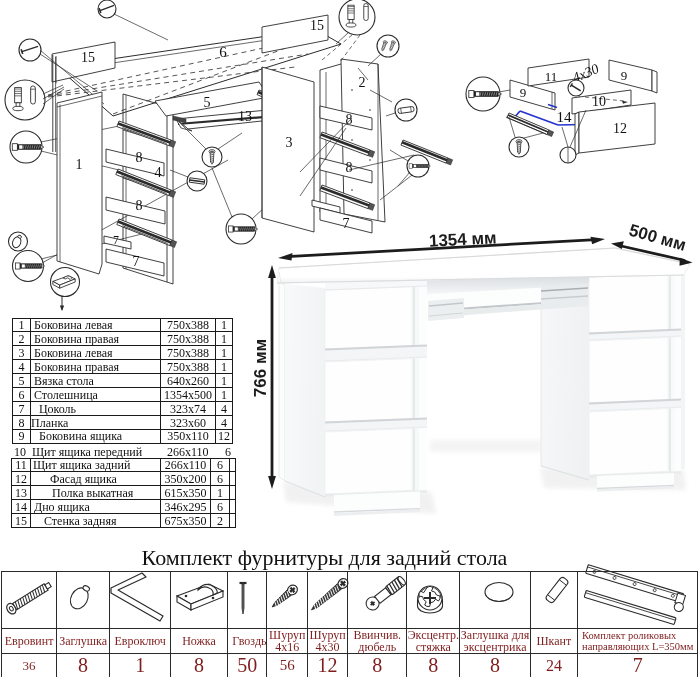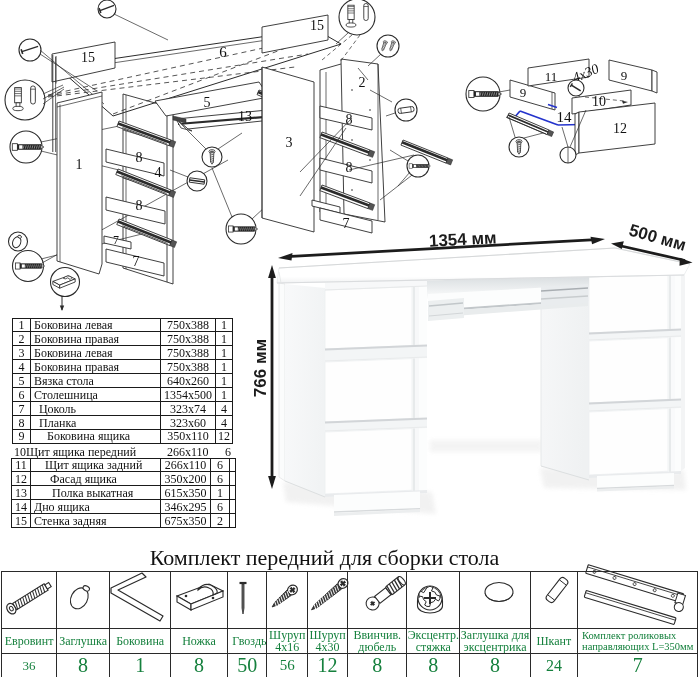--- a/index.html
+++ b/index.html
@@ -4,21 +4,21 @@
 <style>
   html,body{margin:0;padding:0;-webkit-font-smoothing:antialiased;}
   body{width:700px;height:677px;position:relative;background:#fff;
        font-family:"Liberation Serif",serif;overflow:hidden;}
   #art{position:absolute;left:0;top:0;}
   .abs{position:absolute;}
   table{border-collapse:collapse;}
   .ptab td{border:1px solid #1a1a1a;font-size:12px;line-height:1;padding:0;
            height:12.95px;white-space:nowrap;color:#111;overflow:hidden;}
   .ptab .c{text-align:center;}
-  .htab td{border:1px solid #2a2a2a;text-align:center;color:#15803d;padding:0;overflow:hidden;}
+  .htab td{border:1px solid #2a2a2a;text-align:center;color:#7f1d1d;padding:0;overflow:hidden;}
 </style>
 </head>
 <body>
 
 <svg id="art" width="700" height="677" viewBox="0 0 700 677">
 
 <g id="main-diagram">
 
 <g>
 <polygon points="57,67 315,29 341,44 113,116" fill="#fff" fill-opacity="0" stroke="#2b2b2b" stroke-width="1"></polygon>
@@ -824,52 +824,52 @@
         <td class="c">1</td>
       </tr>
 <tr>
         <td class="c">7</td>
         <td style="padding-left:8px">Цоколь</td>
         <td class="c">323х74</td>
         <td class="c">4</td>
       </tr>
 <tr>
         <td class="c">8</td>
-        <td style="padding-left:8px">Планка</td>
+        <td style="">Планка</td>
         <td class="c">323х60</td>
         <td class="c">4</td>
       </tr>
 <tr>
         <td class="c">9</td>
-        <td style="padding-left:16px">Боковина ящика</td>
+        <td style="padding-left:8px">Боковина ящика</td>
         <td class="c">350х110</td>
         <td class="c">12</td>
       </tr>
 </tbody>
   </table>
 
 <div class="abs" style="left:12px;top:444.5px;width:222px;height:13px;font-size:12px;color:#111;">
     <span style="position:absolute;left:2px;">10</span>
-    <span style="position:absolute;left:14px;">Щит ящика передний</span>
+    <span style="position:absolute;left:20px;">Щит ящика передний</span>
     <span style="position:absolute;left:155px;">266х110</span>
     <span style="position:absolute;left:213px;">6</span>
   </div>
 
 <table class="ptab" style="position:absolute;left:11px;top:457.5px;table-layout:fixed;width:224px;border:1.6px solid #1a1a1a;">
 <colgroup>
       <col style="width:19px">
       <col style="width:130px">
       <col style="width:50px">
       <col style="width:19px">
       <col style="width:6px">
     </colgroup>
 <tbody>
       <tr>
         <td class="c">11</td>
-        <td style="padding-left:14px">Щит ящика задний</td>
+        <td style="padding-left:2px">Щит ящика задний</td>
         <td class="c">266х110</td>
         <td class="c">6</td>
         <td></td>
       </tr>
 <tr>
         <td class="c">12</td>
         <td style="padding-left:19px">Фасад ящика</td>
         <td class="c">350х200</td>
         <td class="c">6</td>
         <td></td>
@@ -883,29 +883,29 @@
       </tr>
 <tr>
         <td class="c">14</td>
         <td style="padding-left:3px">Дно ящика</td>
         <td class="c">346х295</td>
         <td class="c">6</td>
         <td></td>
       </tr>
 <tr>
         <td class="c">15</td>
-        <td style="padding-left:3px">Стенка задняя</td>
+        <td style="padding-left:13px">Стенка задняя</td>
         <td class="c">675х350</td>
         <td class="c">2</td>
         <td></td>
       </tr>
 </tbody>
   </table>
 
-<div class="abs" style="left:0;top:545px;width:649px;text-align:center;font-size:22px;color:#111;">Комплект передний для сборки стола</div>
+<div class="abs" style="left:0;top:545px;width:649px;text-align:center;font-size:22px;color:#111;">Комплект фурнитуры для задний стола</div>
 
 <table class="htab" style="position:absolute;left:1px;top:571px;table-layout:fixed;width:697px;">
 <colgroup>
       <col style="width:55.1px">
       <col style="width:53px">
       <col style="width:61.2px">
       <col style="width:56.5px">
       <col style="width:39.7px">
       <col style="width:40.6px">
       <col style="width:40.1px">
@@ -926,21 +926,21 @@
         <td></td>
         <td></td>
         <td></td>
         <td></td>
         <td></td>
         <td></td>
       </tr>
 <tr style="height:21px;">
         <td style="font-size:12px;line-height:1.02;">Евровинт</td>
         <td style="font-size:12px;line-height:1.02;">Заглушка</td>
-        <td style="font-size:12px;line-height:1.02;">Боковина</td>
+        <td style="font-size:12px;line-height:1.02;">Евроключ</td>
         <td style="font-size:12px;line-height:1.02;">Ножка</td>
         <td style="font-size:12px;line-height:1.02;text-align:right;">Гвоздь</td>
         <td style="font-size:12px;line-height:1.02;">Шуруп<br>4х16</td>
         <td style="font-size:12px;line-height:1.02;">Шуруп<br>4х30</td>
         <td style="font-size:12px;line-height:1.02;">Ввинчив.<br>дюбель</td>
         <td style="font-size:12px;line-height:1.02;">Эксцентр.<br>стяжка</td>
         <td style="font-size:12px;line-height:1.02;">Заглушка для<br>эксцентрика</td>
         <td style="font-size:12px;line-height:1.02;">Шкант</td>
         <td style="font-size:12px;line-height:1.02;">
           <span style="font-size:10.5px;display:block;line-height:1.05;text-align:left;padding-left:4px;">Комплект роликовых<br>направляющих L=350мм</span>

